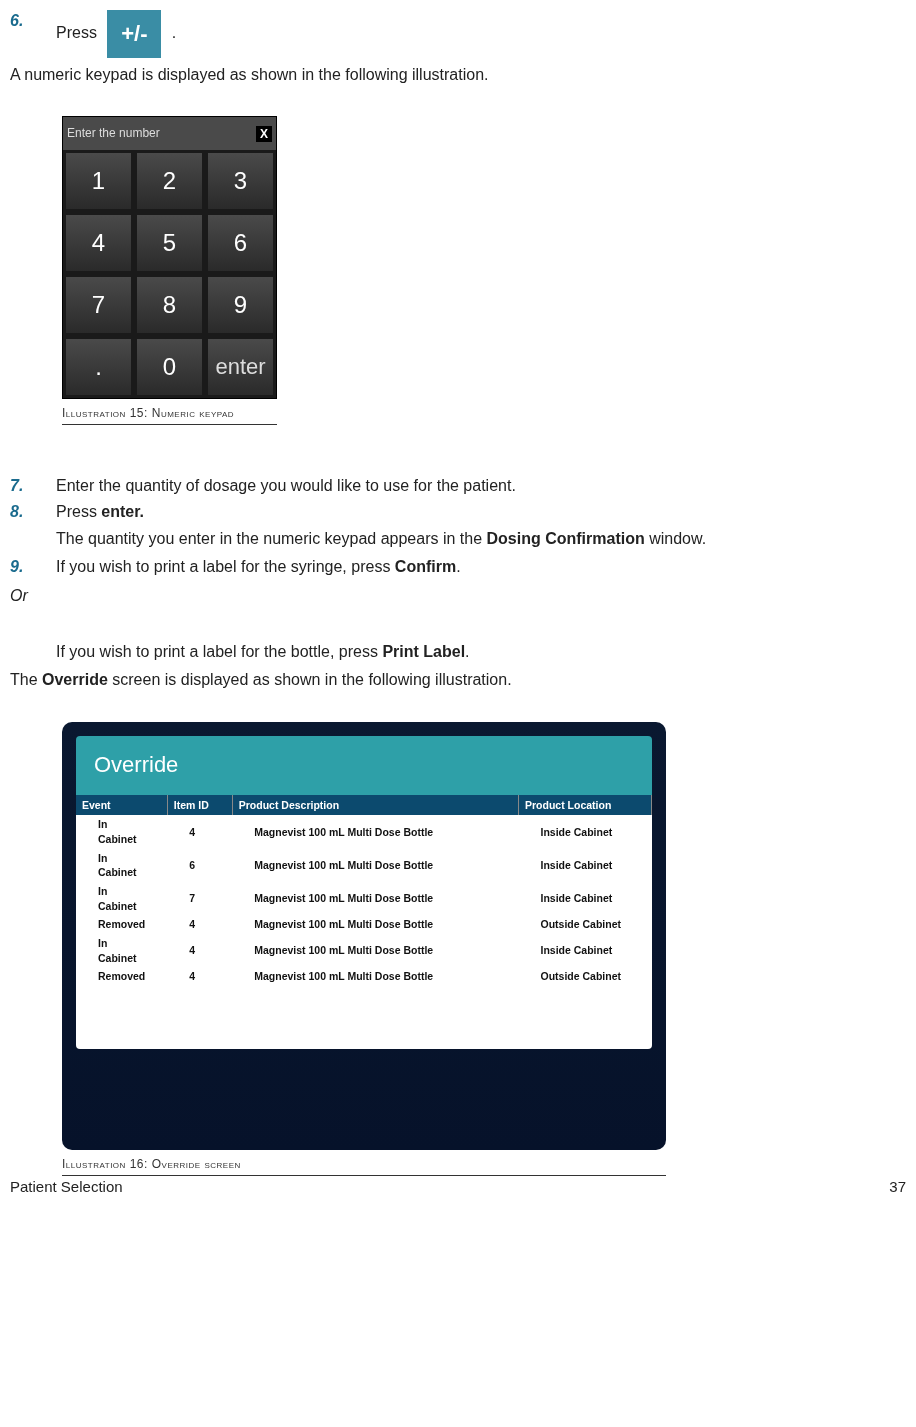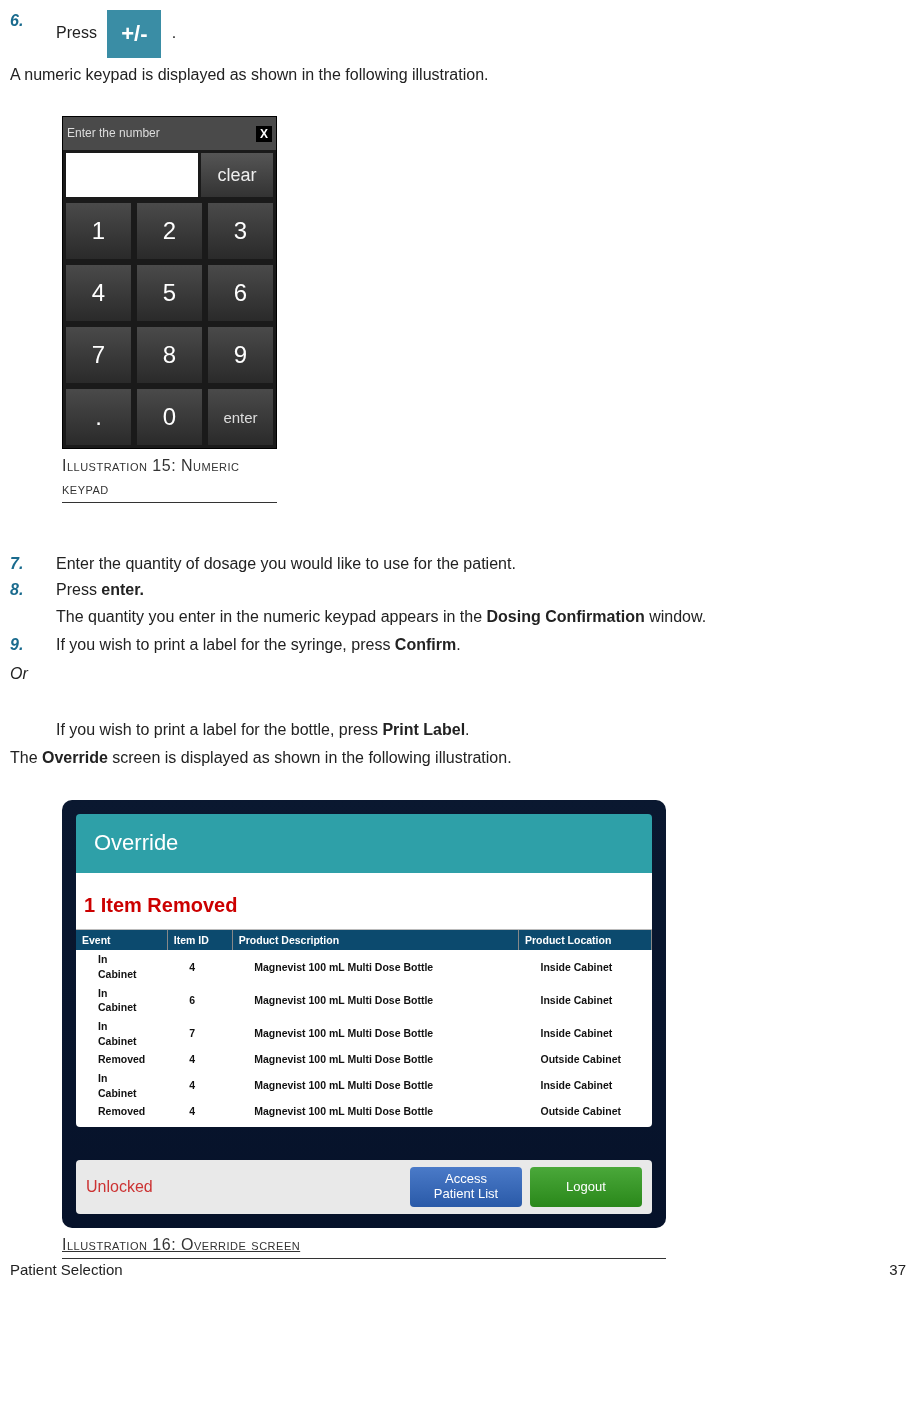--- a/index.html
+++ b/index.html
@@ -69,23 +69,23 @@
     background: linear-gradient(#555,#333);
     color: #eee; font-size: 18px;
     display: flex; align-items: center; justify-content: center;
   }
   .kp-btn {
     width: 65px; height: 56px; margin: 3px;
     background: linear-gradient(#4a4a4a,#2a2a2a);
     color: #fff; font-size: 24px;
     display: flex; align-items: center; justify-content: center;
   }
-  .kp-btn.small { font-size: 15px; color: #ddd; }
+  .kp-btn.small { font-size: 22px; color: #ddd; }
   .illus-caption {
-    font-size: 16px;
+    font-size: 12px;
     font-variant: small-caps;
     letter-spacing: 0.5px;
     color: #333;
     border-bottom: 1px solid #333;
     padding: 4px 0 2px 0;
     margin-top: 2px;
   }
 
   .spacer { height: 40px; }
 
@@ -174,24 +174,20 @@
 </div>
 <div class="step-indent para">A numeric keypad is displayed as shown in the following illustration.</div>
 
 <div class="keypad-wrap">
   <div class="keypad">
     <div class="kp-title">
       <span>Enter the number</span>
       <span class="kp-close">X</span>
     </div>
     <div class="kp-row">
-      <div class="kp-input"></div>
-      <div class="kp-clear">clear</div>
-    </div>
-    <div class="kp-row">
       <div class="kp-btn">1</div>
       <div class="kp-btn">2</div>
       <div class="kp-btn">3</div>
     </div>
     <div class="kp-row">
       <div class="kp-btn">4</div>
       <div class="kp-btn">5</div>
       <div class="kp-btn">6</div>
     </div>
     <div class="kp-row">
@@ -236,21 +232,20 @@
   <span>If you wish to print a label for the bottle, press </span><b>Print Label</b><span>.</span>
 </div>
 <div class="step-indent para">
   <span>The </span><b>Override</b><span> screen is displayed as shown in the following illustration.</span>
 </div>
 
 <div class="override-wrap">
   <div class="override-frame">
     <div class="ov-header">Override</div>
     <div class="ov-body">
-      <div class="ov-redbar">1 Item Removed</div>
       <table class="ov-table">
         <thead>
             <tr>
           <th style="width:72px">Event</th>
           <th style="width:52px">Item ID</th>
           <th>Product Description</th>
           <th style="width:120px">Product Location</th>
         </tr>
           </thead>
         <tbody id="ov-rows">
@@ -286,30 +281,20 @@
             </tr>
             <tr>
               <td>Removed</td>
               <td>4</td>
               <td>Magnevist 100 mL Multi Dose Bottle</td>
               <td>Outside Cabinet</td>
             </tr>
           </tbody>
       </table>
     </div>
-    <div class="ov-footer">
-      <div class="ov-unlocked">Unlocked</div>
-      <div class="ov-btn blue">
-        <div>
-          <div>Access</div>
-          <div>Patient List</div>
-        </div>
-      </div>
-      <div class="ov-btn green">Logout</div>
-    </div>
-  </div>
-  <div class="illus-caption" style="width:604px;text-decoration:underline;">Illustration 16: Override screen</div>
+  </div>
+  <div class="illus-caption" style="width:604px;">Illustration 16: Override screen</div>
 </div>
 
 <div class="page-footer">
   <span>Patient Selection</span>
   <span>37</span>
 </div>
 
 </body></html>

